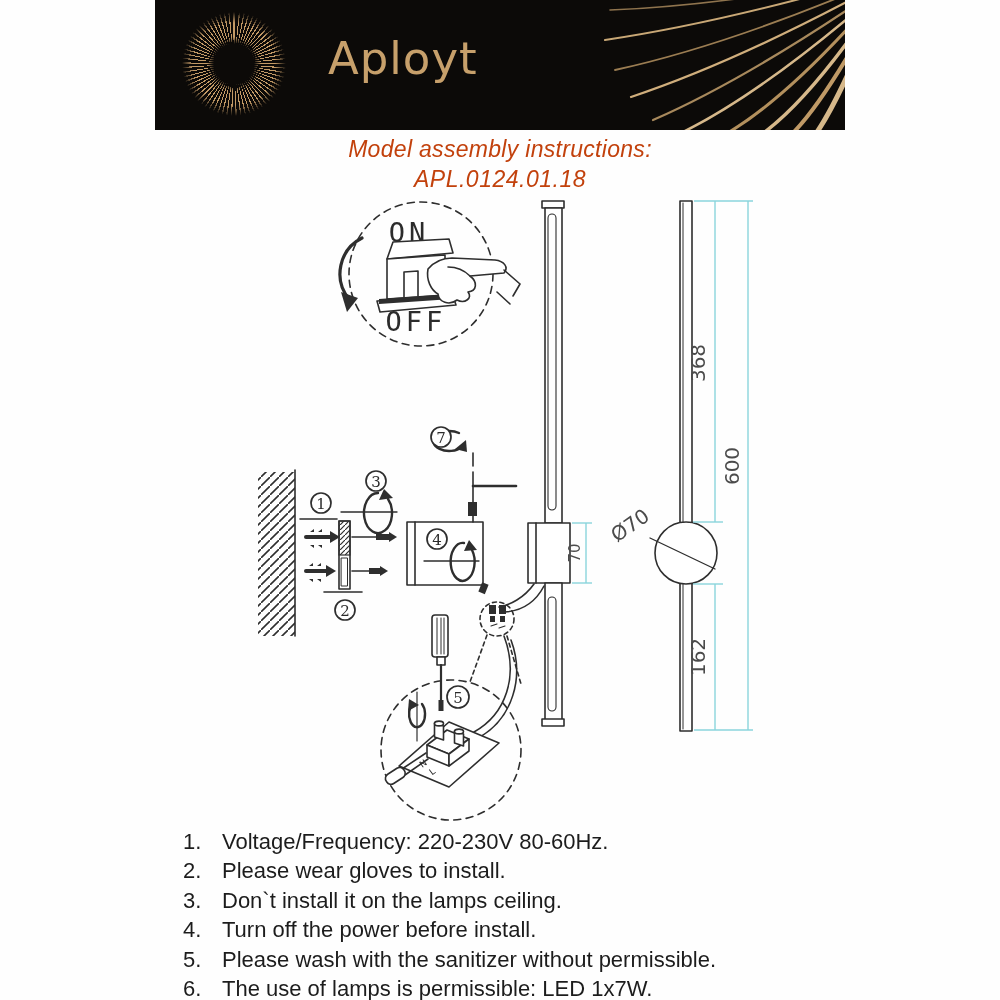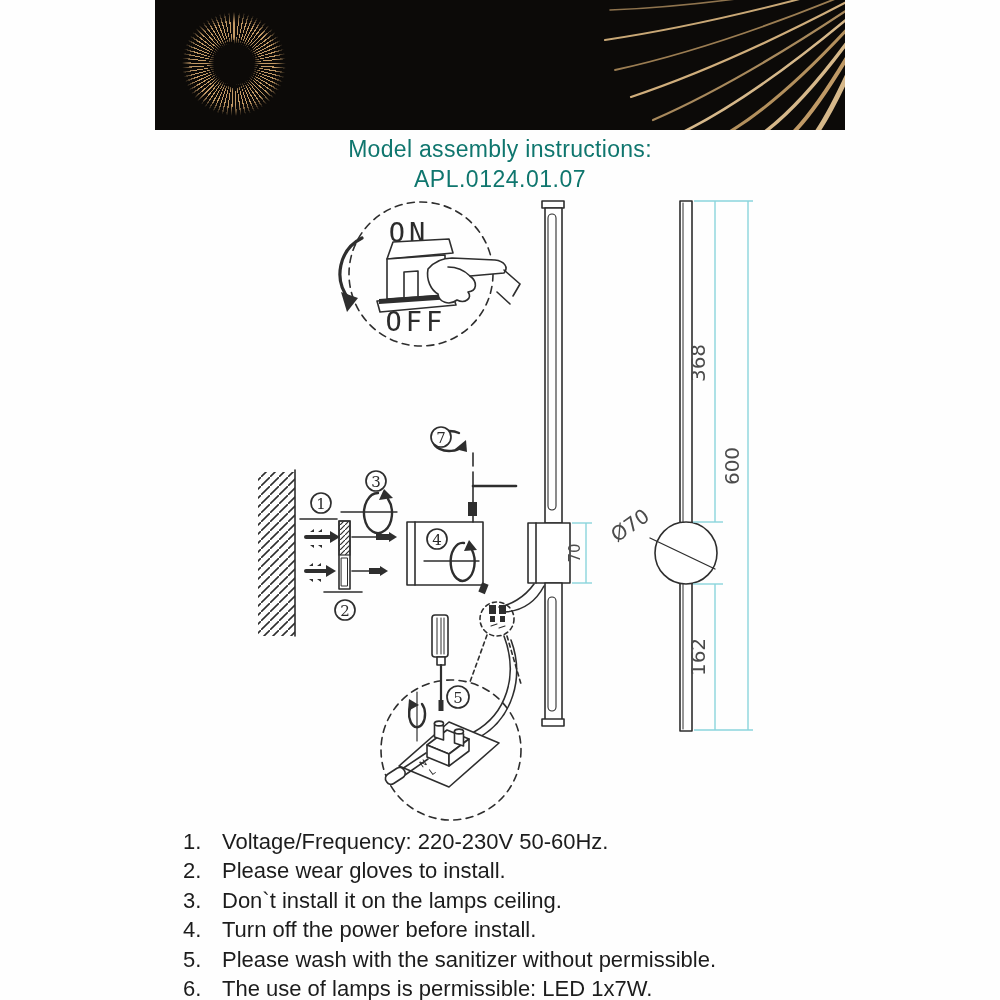--- a/index.html
+++ b/index.html
@@ -11,21 +11,21 @@
           background:#0c0a08;overflow:hidden;}
   .logo-burst{position:absolute;left:27px;top:12px;width:104px;height:104px;border-radius:50%;
       background:
         radial-gradient(circle at 50% 50%, #0c0a08 0 20px, rgba(12,10,8,0) 27px 41px, #0c0a08 52px),
         repeating-conic-gradient(from 0deg, #c39a66 0deg 1.6deg, rgba(12,10,8,0) 1.6deg 5.2deg);}
   .brand{position:absolute;left:173px;top:32px;color:#c7a06b;font-size:45px;
          letter-spacing:1px;font-family:"DejaVu Sans",sans-serif;font-weight:400;}
   .corner-rays{position:absolute;right:0;top:0;}
 
   
-  .title-block{position:absolute;left:0;top:136px;width:1000px;text-align:center;color:#0f766e;}
+  .title-block{position:absolute;left:0;top:136px;width:1000px;text-align:center;color:#c2410c;font-style:italic;}
   .title-line1{font-size:23px;letter-spacing:.3px;}
   .title-line2{font-size:23px;margin-top:3px;letter-spacing:.5px;}
 
   
   .diagram{position:absolute;left:0;top:0;}
   .ln{stroke:#2e2e2e;fill:none;stroke-width:1.6;stroke-linecap:round;stroke-linejoin:round;}
   .thk{stroke-width:2.6;}
   .wh{fill:#ffffff;}
   .dk{fill:#2e2e2e;stroke:none;}
   .dash{stroke-dasharray:7 5.5;}
@@ -44,39 +44,40 @@
   .inst-num{width:39px;flex:none;}
   .inst-text{flex:1;}
 </style>
 </head>
 <body>
 
 <div class="page">
 
   <div class="banner">
     <div class="logo-burst"></div>
+    <div class="brand">Aployt</div>
     <svg class="corner-rays" width="690" height="130" viewBox="0 0 690 130">
       <g fill="none" stroke-linecap="round">
         <path d="M700,-20 Q560,6 455,10" stroke="#8f744e" stroke-width="1.6"></path>
         <path d="M700,-16 Q558,24 450,40" stroke="#c9a876" stroke-width="2"></path>
         <path d="M702,-10 Q565,47 460,70" stroke="#9b7d52" stroke-width="1.8"></path>
         <path d="M703,-4  Q575,64 476,97" stroke="#d0ae7c" stroke-width="2.2"></path>
         <path d="M704,2   Q585,82 498,120" stroke="#a8895c" stroke-width="2.2"></path>
         <path d="M705,8   Q600,97 526,133" stroke="#d6b88a" stroke-width="2.6"></path>
         <path d="M706,14  Q620,110 558,141" stroke="#b3905d" stroke-width="3"></path>
         <path d="M707,22  Q640,117 593,143" stroke="#d6b88a" stroke-width="3.4"></path>
         <path d="M708,30  Q655,124 623,146" stroke="#c09a66" stroke-width="4"></path>
         <path d="M709,38  Q670,130 648,149" stroke="#d6b88a" stroke-width="5"></path>
       </g>
     </svg>
   </div>
 
   <div class="title-block">
     <div class="title-line1">Model assembly instructions:</div>
-    <div class="title-line2">APL.0124.01.07</div>
+    <div class="title-line2">APL.0124.01.18</div>
   </div>
 
   <svg class="diagram" width="1000" height="1000" viewBox="0 0 1000 1000">
 
     <defs>
       <pattern id="hatchP" width="9" height="9" patternUnits="userSpaceOnUse">
         <path d="M0,9 L9,0" stroke="#2e2e2e" stroke-width="1.6"></path>
       </pattern>
       <pattern id="hatchS" width="5" height="5" patternUnits="userSpaceOnUse">
         <path d="M0,5 L5,0" stroke="#2e2e2e" stroke-width="1.2"></path>
@@ -265,21 +266,21 @@
       <text class="dimtxt" x="705" y="363" transform="rotate(-90 705 363)">368</text>
       <text class="dimtxt" x="739" y="466" transform="rotate(-90 739 466)">600</text>
       <text class="dimtxt" x="705" y="657" transform="rotate(-90 705 657)">162</text>
       <text class="dimtxt dimtxt-sm" x="580" y="553" transform="rotate(-90 580 553)">70</text>
     </g>
   </svg>
 
   <div class="instructions">
     <div class="inst-row">
       <span class="inst-num">1.</span>
-      <span class="inst-text">Voltage/Frequency: 220-230V 50-60Hz.</span>
+      <span class="inst-text">Voltage/Frequency: 220-230V 80-60Hz.</span>
     </div>
     <div class="inst-row">
       <span class="inst-num">2.</span>
       <span class="inst-text">Please wear gloves to install.</span>
     </div>
     <div class="inst-row">
       <span class="inst-num">3.</span>
       <span class="inst-text">Don`t install it on the lamps ceiling.</span>
     </div>
     <div class="inst-row">

